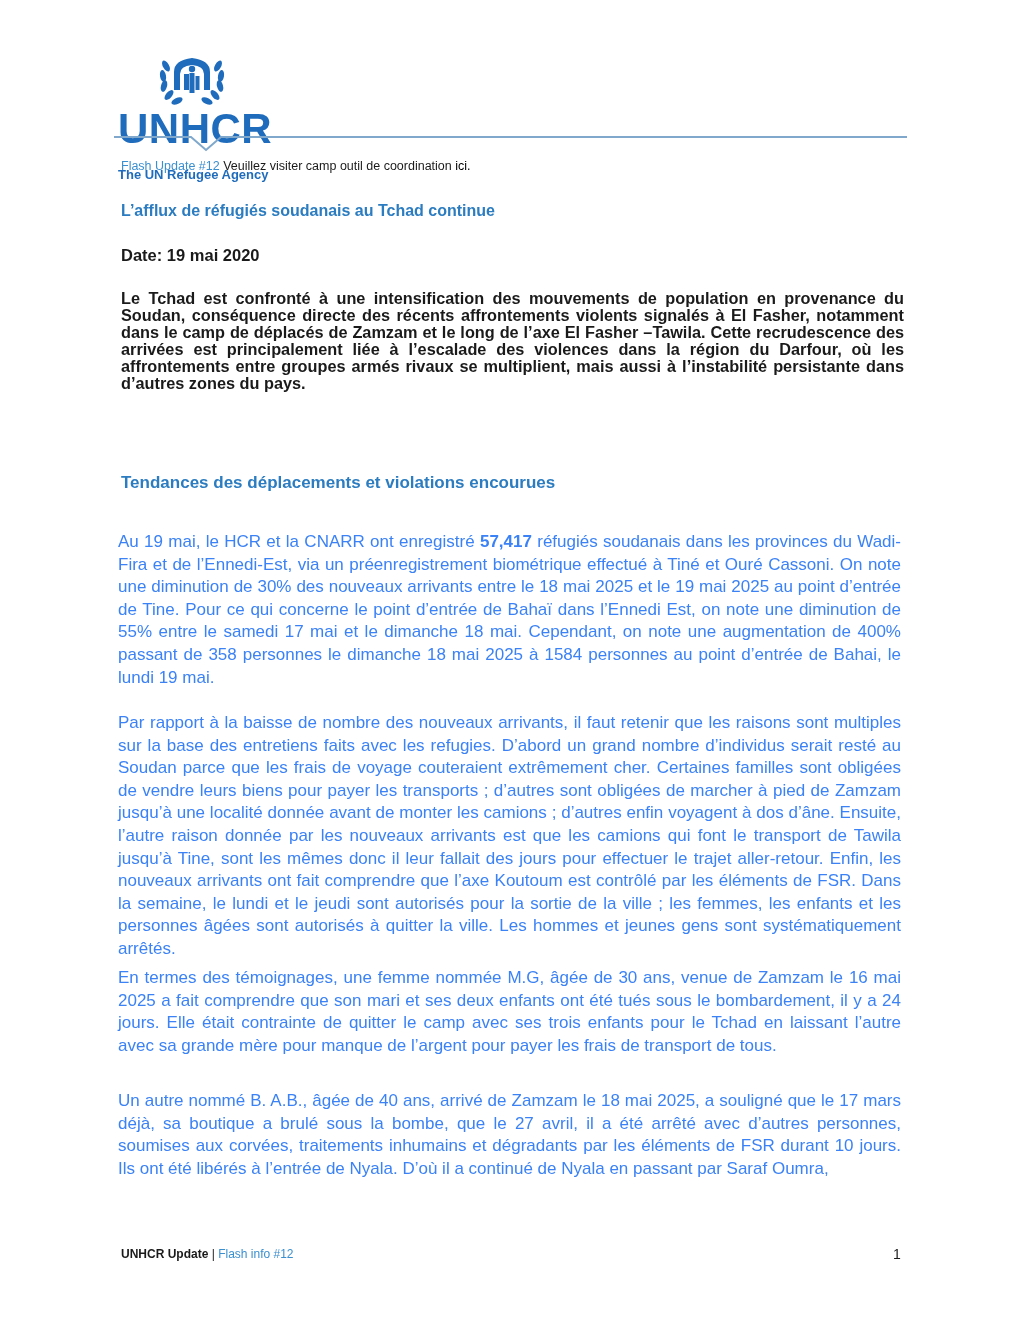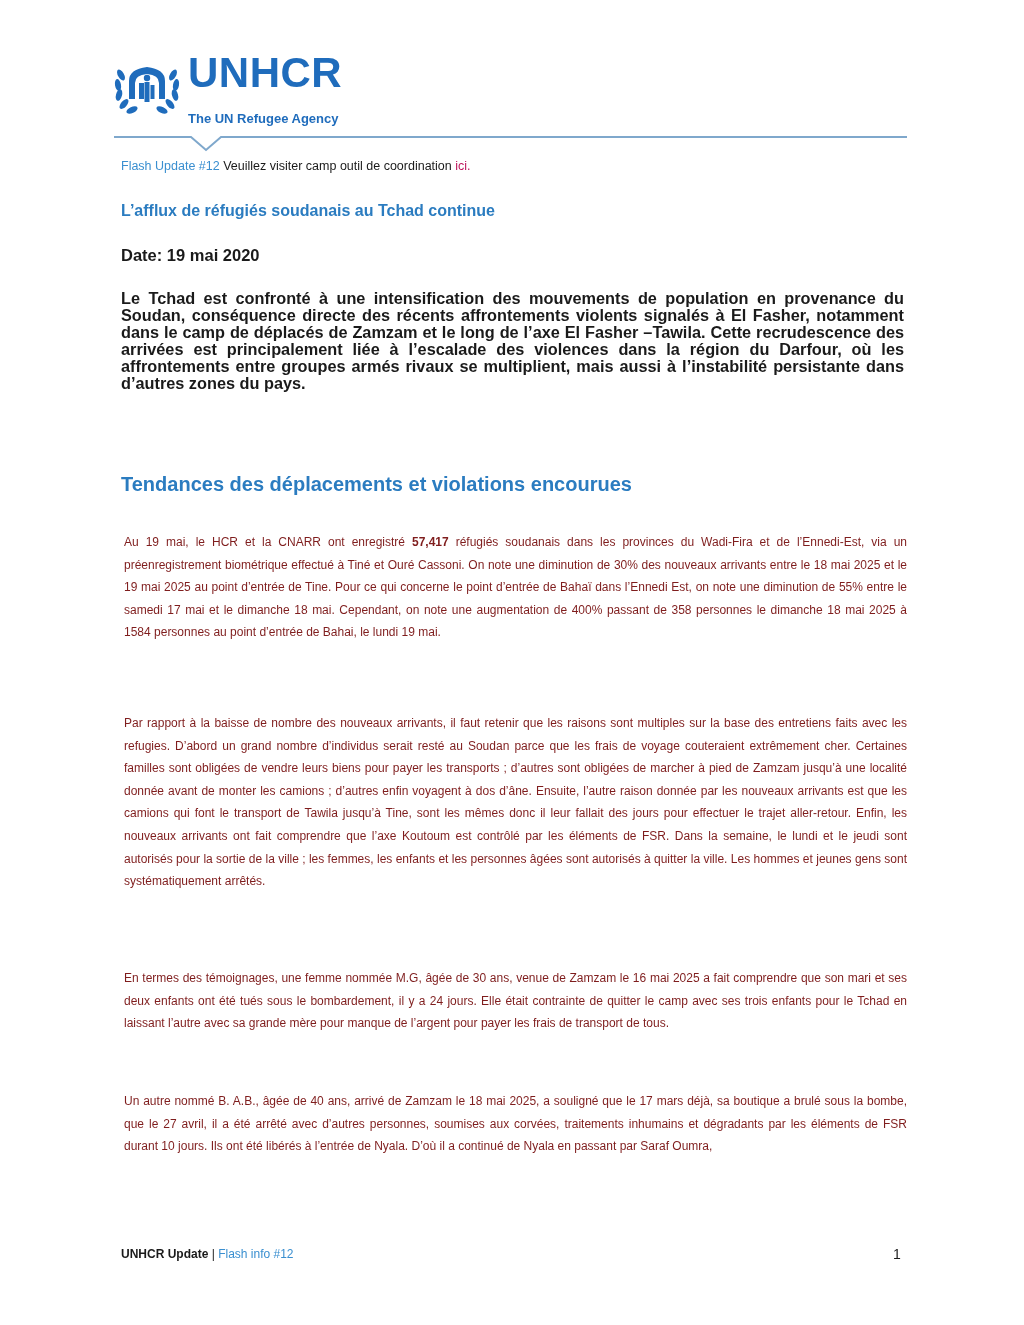--- a/index.html
+++ b/index.html
@@ -1,32 +1,32 @@
 <!DOCTYPE html>
 <html><head>
 <meta charset="utf-8">
 <style>
   html, body { margin: 0; padding: 0; background: #ffffff; }
   body { width: 1024px; height: 1325px; position: relative; overflow: hidden;
          font-family: "Liberation Sans", sans-serif; color: #1a1a1a; }
-  .logo { position: absolute; left: 112px; top: 52px; display: flex; align-items: center; }
+  .logo { position: absolute; left: 112px; top: 52px; display: flex; align-items: center; flex-direction: column; }
   .logo svg { display: block; }
   .logo-text { margin-left: 6px; line-height: 1; }
   .logo-word { font-family: "Liberation Sans", sans-serif; font-weight: bold; font-size: 42px; color: #1f6cbc; letter-spacing: 0.5px; display: block; }
   .logo-sub { font-family: "Liberation Sans", sans-serif; font-weight: bold; font-size: 13px; color: #1f6cbc; display: block; margin-top: 18px; }
   .rule { position: absolute; left: 114px; top: 136px; width: 793px; height: 1px; }
   .rule svg { display: block; overflow: visible; }
   .flash-line { position: absolute; left: 121px; top: 159px; font-size: 12.5px; color: #1a1a1a; white-space: nowrap; }
   .flash-line .flash-label { color: #3a8fd0; }
-  .flash-line .link { color: #be185d; }
+  .flash-line .link { color: #000000; }
   .main-title { position: absolute; left: 121px; top: 202px; font-size: 16px; font-weight: bold; color: #2b7cc0; }
   .date-line { position: absolute; left: 121px; top: 246px; font-size: 16.5px; font-weight: bold; color: #1a1a1a; }
   .intro { position: absolute; left: 121px; top: 290px; width: 783px; font-size: 16.3px; font-weight: bold; line-height: 17px; text-align: justify; color: #1a1a1a; }
-  .section-title { position: absolute; left: 121px; top: 473px; font-size: 20px; font-weight: bold; color: #2b7cc0; }
-  .para { position: absolute; left: 124px; width: 783px; font-size: 12px; line-height: 22.6px; text-align: justify; color: #7f1d1d; }
+  .section-title { position: absolute; left: 121px; top: 473px; font-size: 17px; font-weight: bold; color: #2b7cc0; }
+  .para { position: absolute; left: 118px; width: 783px; font-size: 17px; line-height: 22.6px; text-align: justify; color: #3b82f6; }
   .p1 { top: 531px; }
   .p2 { top: 712px; }
   .p3 { top: 967px; }
   .p4 { top: 1090px; }
   .para b { font-weight: bold; }
   .footer-left { position: absolute; left: 121px; top: 1247px; font-size: 12px; color: #1a1a1a; }
   .footer-left .fbrand { font-weight: bold; }
   .footer-left .finfo { color: #3a8fd0; }
   .page-num { position: absolute; left: 893px; top: 1246px; font-size: 14px; color: #1a1a1a; }
 </style>

